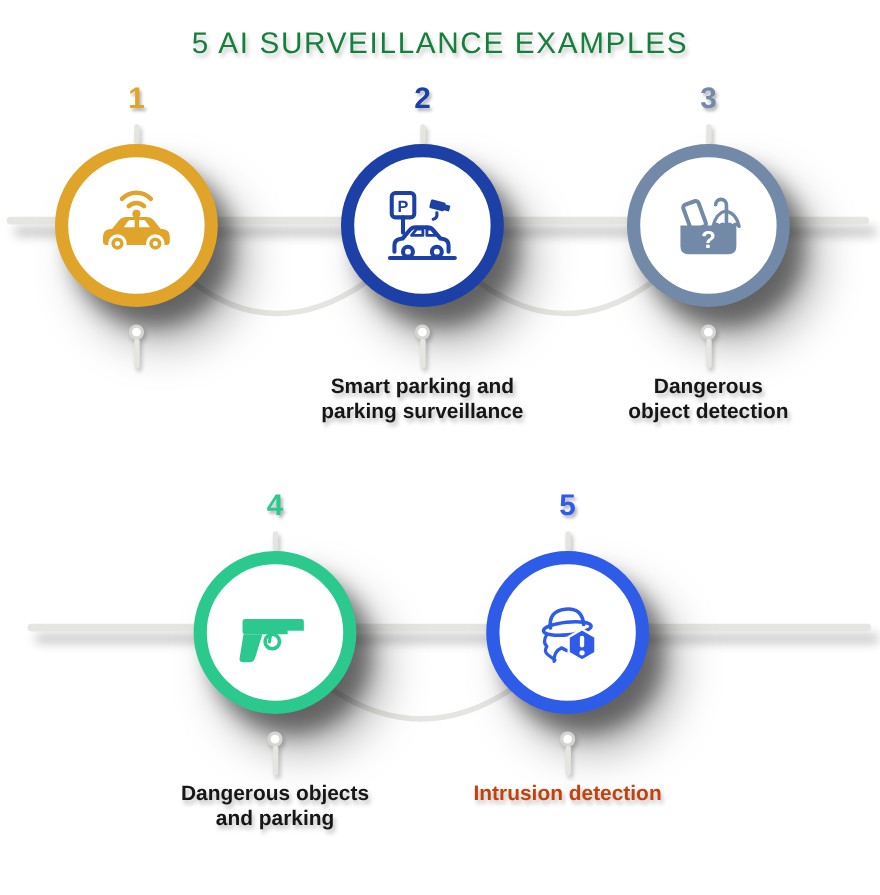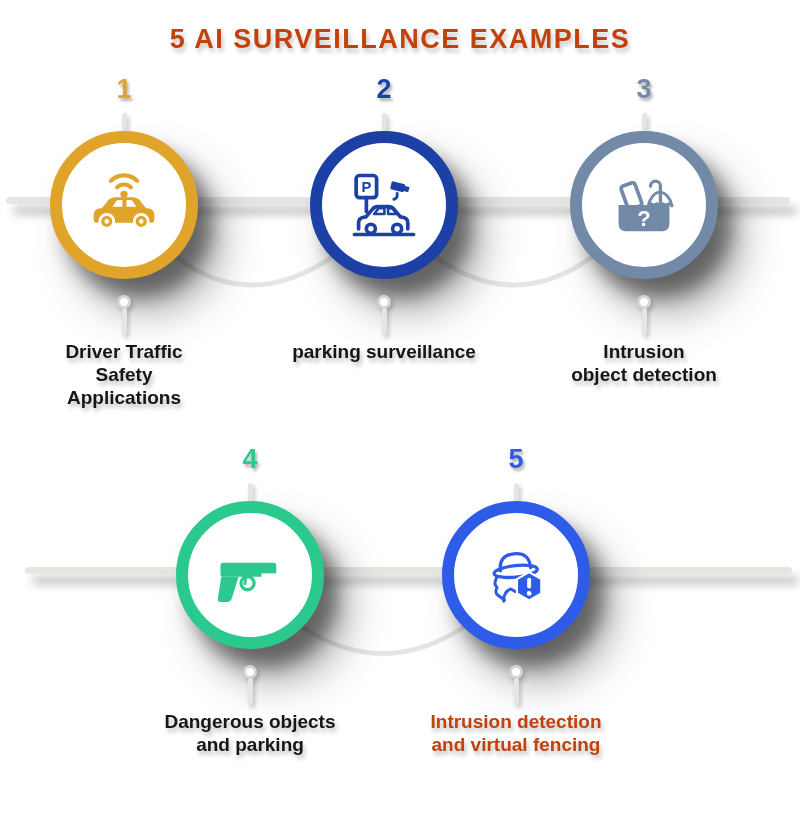--- a/index.html
+++ b/index.html
@@ -2,22 +2,22 @@
 <html><head>
 <meta charset="utf-8">
 <style>
   * { margin:0; padding:0; box-sizing:border-box; }
   html,body { background:#ffffff; }
   body { font-family:"Liberation Sans", sans-serif; }
   .canvas { position:relative; width:800px; height:814px; background:#ffffff; overflow:hidden; }
 
   .title {
     position:absolute; top:24px; left:0; width:100%;
-    text-align:center; font-size:27px; font-weight:bold;
-    letter-spacing:1.5px; color:#c2410c;
+    text-align:center; font-size:27px; font-weight:normal;
+    letter-spacing:1.5px; color:#15803d;
     text-shadow:2px 4px 4px rgba(0,0,0,0.22);
   }
 
   
   .hline {
     position:absolute; height:7px; border-radius:4px; z-index:1;
     box-shadow:7px 10px 10px rgba(0,0,0,0.28);
   }
   .hline.row1 { left:6px;  width:784px; top:197px; }
   .hline.row2 { left:25px; width:767px; top:567px; }
@@ -97,25 +97,20 @@
           <path d="M53 44 h4.5 q2 0 3 1.5 l4.5 6.5 h-12 z" fill="#fff" stroke="none"></path>
           <circle cx="29" cy="70" r="8.5" stroke="#fff" stroke-width="3.5"></circle>
           <circle cx="29" cy="70" r="2.8" fill="#fff" stroke="none"></circle>
           <circle cx="71" cy="70" r="8.5" stroke="#fff" stroke-width="3.5"></circle>
           <circle cx="71" cy="70" r="2.8" fill="#fff" stroke="none"></circle>
         </g>
       </svg>
     </div>
     <div class="dot"></div>
     <div class="stem stem-bottom" style="background-color: rgb(229, 229, 226);"></div>
-    <div class="label" style="color: rgb(22, 22, 22);">
-      <span>Driver Traffic</span>
-      <span>Safety</span>
-      <span>Applications</span>
-    </div>
   </div>
 
   <div class="item pos-2">
     <div class="num" style="color: rgb(28, 64, 165);">2</div>
     <div class="stem stem-top" style="background-color: rgb(229, 229, 226);"></div>
     <div class="circle" style="border-color: rgb(28, 64, 165);">
       <svg viewBox="0 0 100 100">
         <g fill="none" stroke-width="4.5" stroke-linecap="round" stroke-linejoin="round" stroke="#1C40A5">
           <rect x="16" y="14" width="25" height="27" rx="4"></rect>
           <line x1="28.5" y1="41" x2="28.5" y2="58"></line>
@@ -132,20 +127,21 @@
         <path d="M66 36 q1 6 -4 7" fill="none" stroke-width="3.5" stroke-linecap="round" stroke="#1C40A5"></path>
         <g stroke-width="4.5" fill="#fff" stroke="#1C40A5">
           <circle cx="34" cy="79" r="5.5"></circle>
           <circle cx="66" cy="79" r="5.5"></circle>
         </g>
       </svg>
     </div>
     <div class="dot"></div>
     <div class="stem stem-bottom" style="background-color: rgb(229, 229, 226);"></div>
     <div class="label" style="color: rgb(22, 22, 22);">
+      <span>Smart parking and</span>
       <span>parking surveillance</span>
     </div>
   </div>
 
   <div class="item pos-3">
     <div class="num" style="color: rgb(114, 137, 168);">3</div>
     <div class="stem stem-top" style="background-color: rgb(229, 229, 226);"></div>
     <div class="circle" style="border-color: rgb(114, 137, 168);">
       <svg viewBox="0 0 100 100">
         <g transform="rotate(-20 35 40)">
@@ -156,21 +152,21 @@
           <path d="M55 51 Q59 36 69 34 Q81 36 84 51" stroke-width="3.5"></path>
           <path d="M55 51 q3.6 -5 7.25 0 q3.6 -5 7.25 0 q3.6 -5 7.25 0 q3.6 -5 7.25 0" stroke-width="3.5"></path>
         </g>
         <path d="M19 50 h62 v23 q0 9 -9 9 h-44 q-9 0 -9 -9 z" fill="#7289A8"></path>
         <text x="50" y="75" text-anchor="middle" font-size="27" font-weight="bold" font-family="Liberation Sans, sans-serif" fill="#ffffff">?</text>
       </svg>
     </div>
     <div class="dot"></div>
     <div class="stem stem-bottom" style="background-color: rgb(229, 229, 226);"></div>
     <div class="label" style="color: rgb(22, 22, 22);">
-      <span>Intrusion</span>
+      <span>Dangerous</span>
       <span>object detection</span>
     </div>
   </div>
 
   <div class="item pos-4">
     <div class="num" style="color: rgb(43, 201, 142);">4</div>
     <div class="stem stem-top" style="background-color: rgb(229, 229, 226);"></div>
     <div class="circle" style="border-color: rgb(43, 201, 142);">
       <svg viewBox="0 0 100 100">
         <g fill="#2BC98E" stroke="#2BC98E">
@@ -205,17 +201,16 @@
         </g>
         <polygon points="66,46.5 80.8,55 80.8,72.5 66,81 51.2,72.5 51.2,55" stroke="#ffffff" stroke-width="2.5" fill="#2F5BE9"></polygon>
         <rect x="63.6" y="53.5" width="4.8" height="13" rx="2.4" fill="#ffffff"></rect>
         <circle cx="66" cy="72.5" r="2.9" fill="#ffffff"></circle>
       </svg>
     </div>
     <div class="dot"></div>
     <div class="stem stem-bottom" style="background-color: rgb(229, 229, 226);"></div>
     <div class="label" style="color: #c2410c;">
       <span>Intrusion detection</span>
-      <span>and virtual fencing</span>
     </div>
   </div>
 
 </div>
 
 </body></html>

